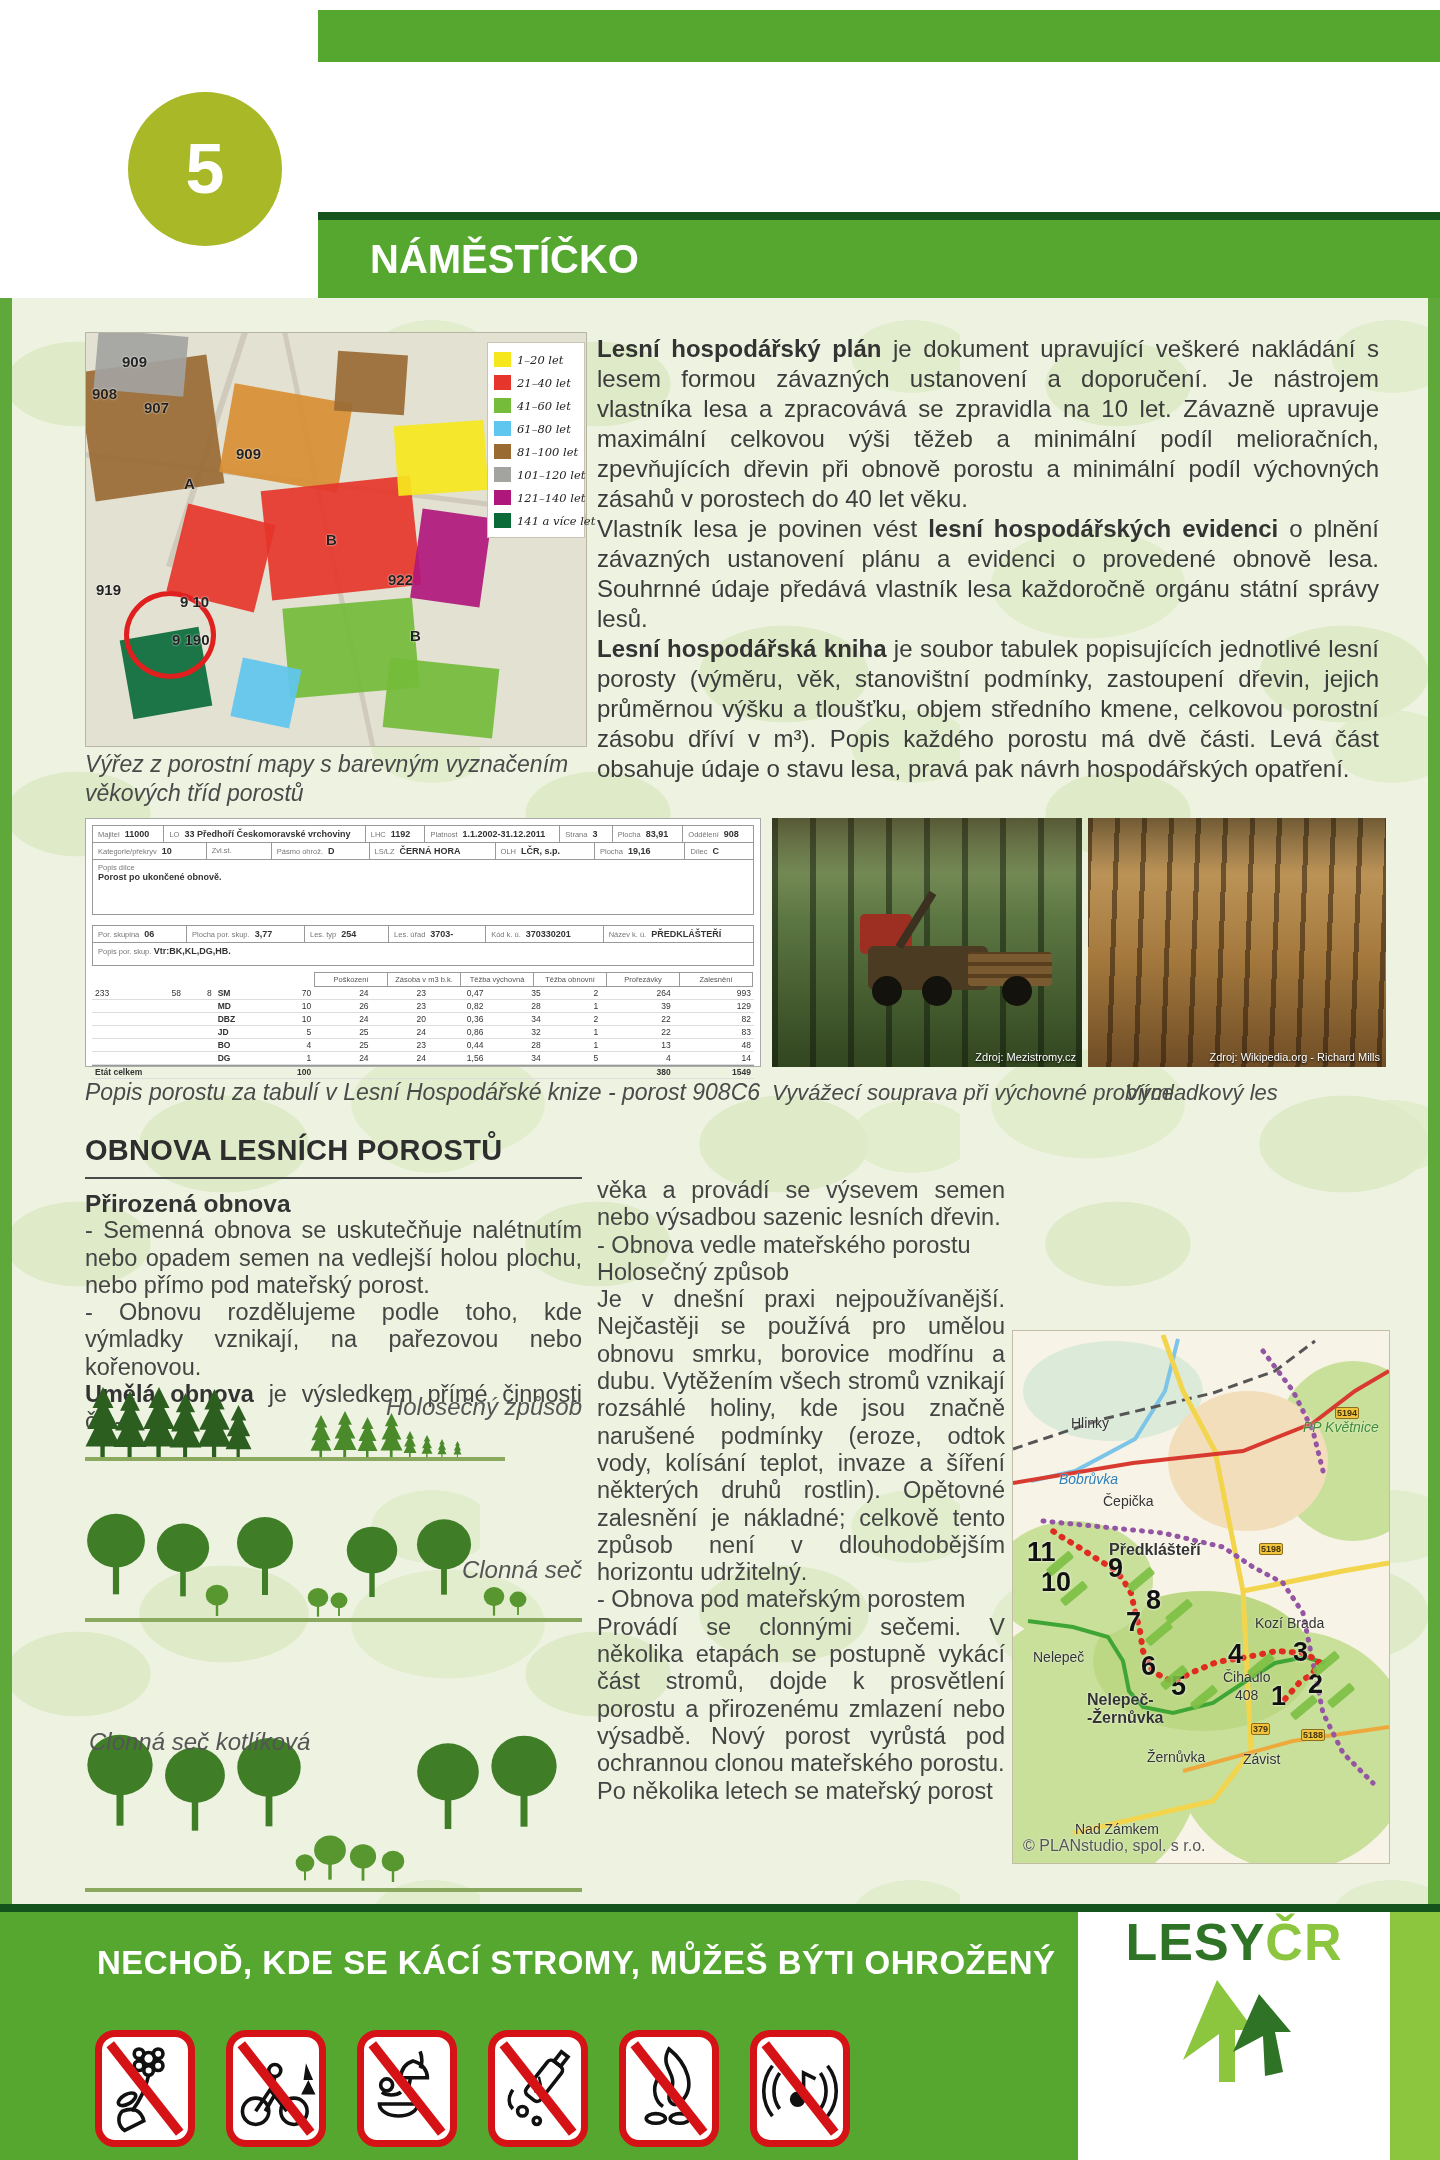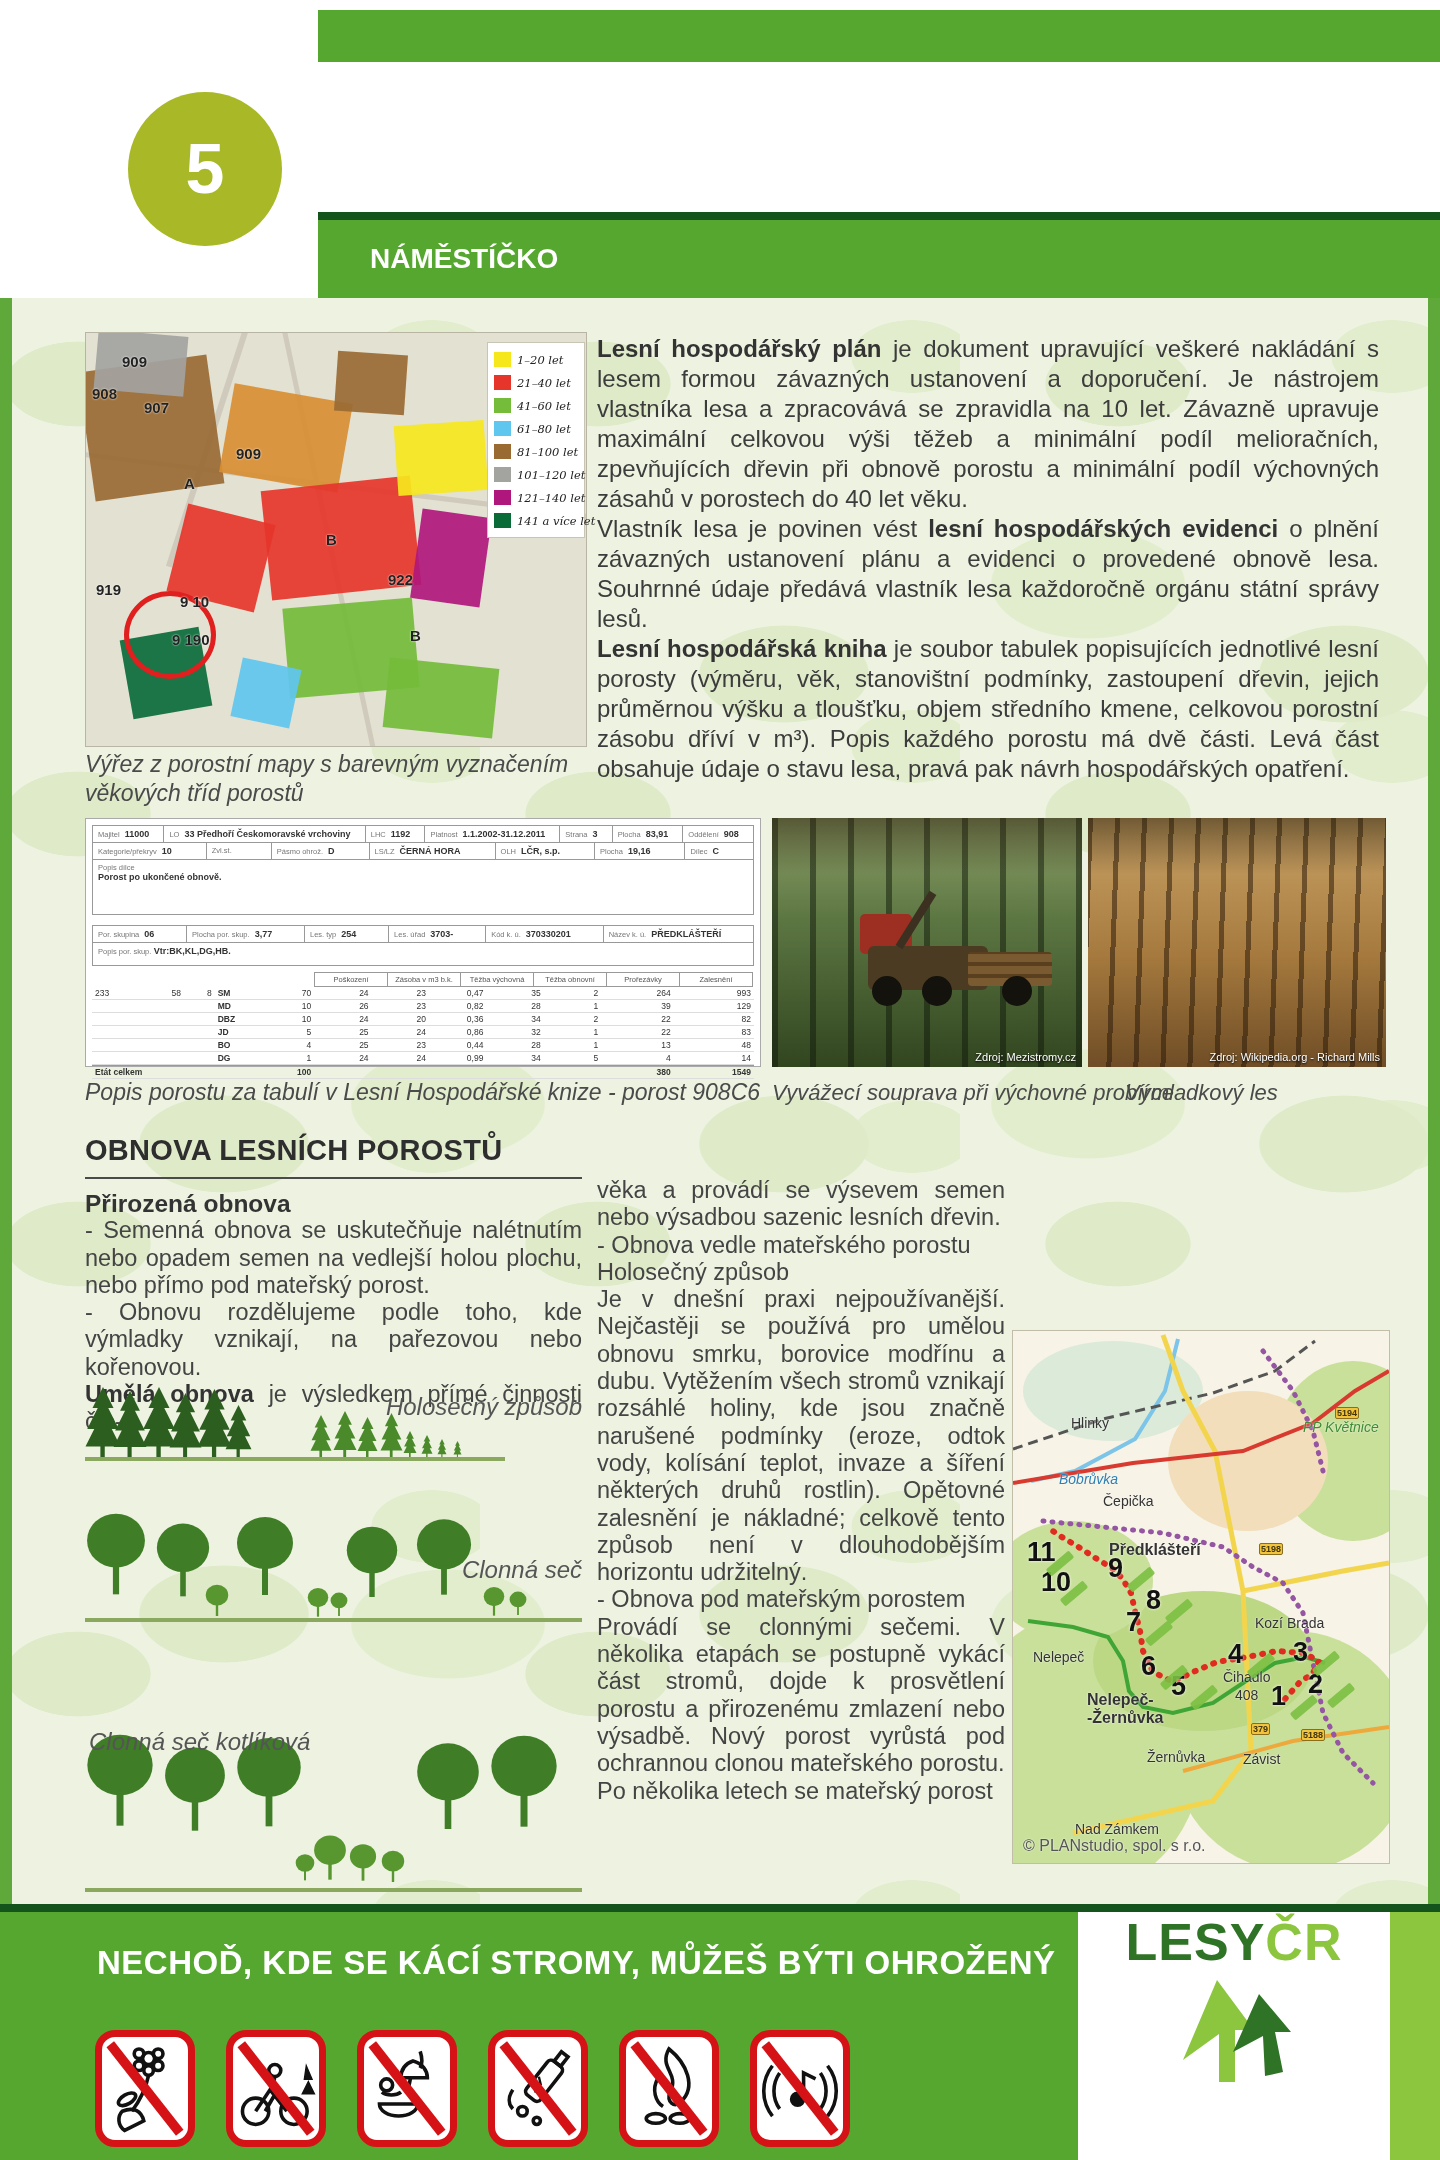--- a/index.html
+++ b/index.html
@@ -5,21 +5,21 @@
   html,body{margin:0;padding:0;background:#fff;}
   .poster{position:relative;width:1440px;height:2160px;background:#fff;overflow:hidden;
     font-family:"Liberation Sans",sans-serif;color:#3d3d3d;}
   .abs{position:absolute;}
   
   .top-strip{left:318px;top:10px;width:1122px;height:52px;background:#56a72f;}
   .band1{left:318px;top:62px;width:1122px;height:150px;background:#8cc63e;display:flex;align-items:center;}
   .band1 h1{margin:0 0 0 52px;font-size:46px;letter-spacing:1px;color:#fff;font-weight:bold;}
   .divider{left:318px;top:212px;width:1122px;height:8px;background:#14541c;}
   .band2{left:318px;top:220px;width:1122px;height:78px;background:#56a72f;display:flex;align-items:center;}
-  .band2 h2{margin:0 16px 0 52px;font-size:28px;color:#fff;font-weight:bold;}
+  .band2 h2{margin:0 16px 0 52px;font-size:40px;color:#fff;font-weight:bold;}
   .badge{left:128px;top:92px;width:154px;height:154px;border-radius:50%;background:#a8b826;
     display:flex;align-items:center;justify-content:center;font-size:70px;font-weight:bold;color:#fff;}
   
   .body-bg{left:0;top:298px;width:1440px;height:1606px;background-color:#edf3e0;
     background-image:
       radial-gradient(ellipse 120px 70px at 15% 20%,#dfeac9 0 60%,transparent 61%),
       radial-gradient(ellipse 160px 90px at 70% 55%,#e2edcd 0 60%,transparent 61%),
       radial-gradient(ellipse 140px 80px at 40% 80%,#dfeac9 0 60%,transparent 61%),
       radial-gradient(ellipse 100px 60px at 90% 15%,#e2edcd 0 60%,transparent 61%);
     background-size:520px 430px,640px 520px,560px 470px,480px 390px;}
@@ -385,21 +385,21 @@
           <span class="gc c11">48</span>
         </div>
         <div class="grow">
           <span class="gc c0"></span>
           <span class="gc c1"></span>
           <span class="gc c2"></span>
           <span class="gc c3">DG</span>
           <span class="gc c4">1</span>
           <span class="gc c5">24</span>
           <span class="gc c6">24</span>
-          <span class="gc c7">0,99</span>
+          <span class="gc c7">1,56</span>
           <span class="gc c8">34</span>
           <span class="gc c9">5</span>
           <span class="gc c10">4</span>
           <span class="gc c11">14</span>
         </div>
         <div class="grow tot">
           <span class="gc c0">Etát celkem</span>
           <span class="gc c1"></span>
           <span class="gc c2"></span>
           <span class="gc c3"></span>

